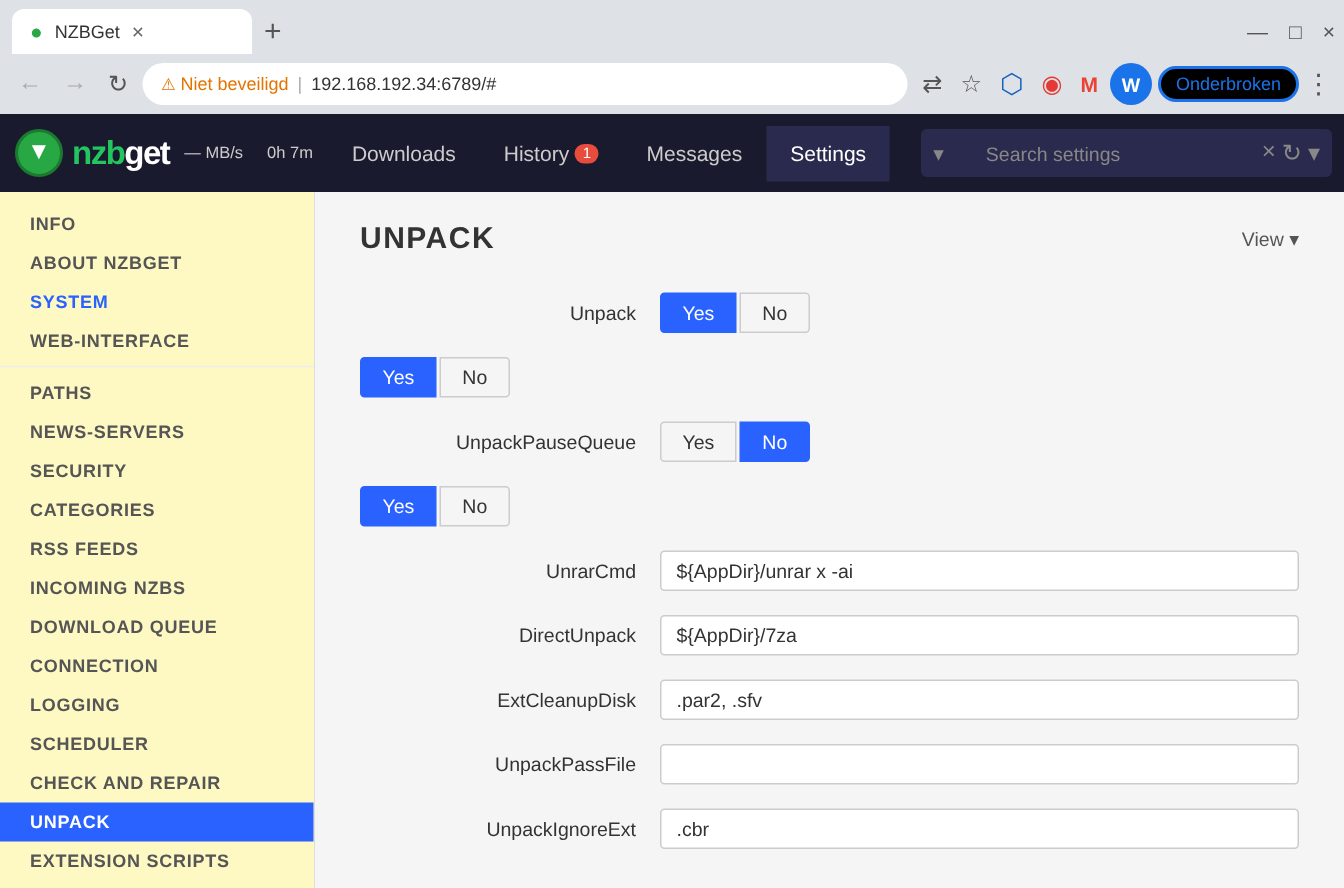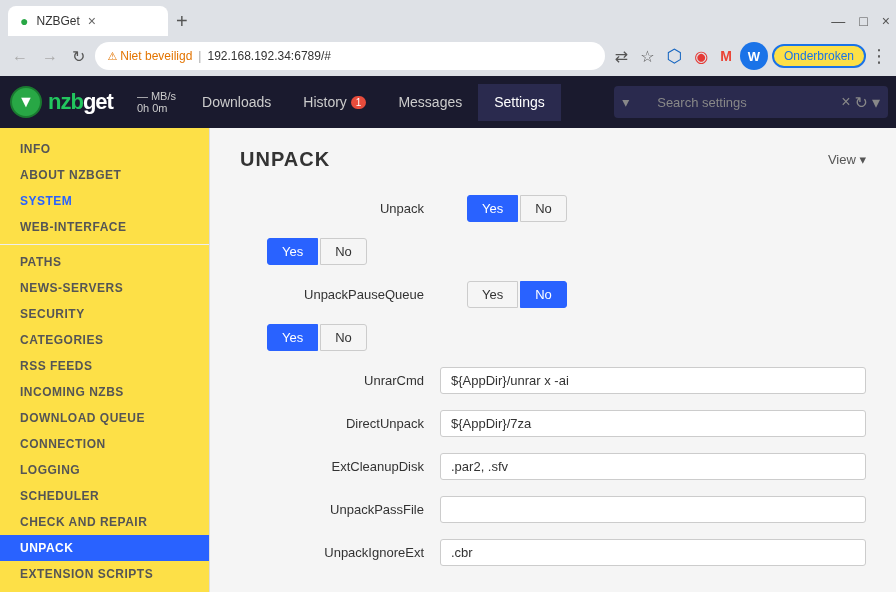--- a/index.html
+++ b/index.html
@@ -40,39 +40,39 @@
     .search-bar input::placeholder { color: #888; }
     .search-icon { color: #888; font-size: 14px; }
     .search-clear { color: #888; cursor: pointer; font-size: 16px; }
     .search-refresh { color: #888; cursor: pointer; font-size: 16px; }
     .search-menu { color: #888; cursor: pointer; font-size: 16px; }
 
     
     .main-layout { display: flex; height: calc(592px - 36px - 40px - 52px); }
 
     
-    .sidebar { width: 210px; background: #fde047; border-right: 1px solid #ddd; overflow-y: auto; padding: 8px 0; }
+    .sidebar { width: 210px; background: #fef9c3; border-right: 1px solid #ddd; overflow-y: auto; padding: 8px 0; }
     .sidebar-item { padding: 6px 20px; font-size: 12px; cursor: pointer; color: #555; font-weight: bold; letter-spacing: 0.5px; }
     .sidebar-item.active { background: #2962ff; color: #fff; }
     .sidebar-divider { height: 1px; background: #eee; margin: 4px 0; }
 
     
     .content { flex: 1; background: #f5f5f5; overflow-y: auto; padding: 20px 30px; }
     .content-header { display: flex; justify-content: space-between; align-items: center; margin-bottom: 24px; }
     .content-title { font-size: 20px; font-weight: bold; color: #333; letter-spacing: 1px; }
     .view-btn { color: #555; font-size: 13px; cursor: pointer; display: flex; align-items: center; gap: 2px; }
 
     
     .form-row { display: flex; align-items: center; margin-bottom: 16px; }
     .form-label { width: 200px; text-align: right; padding-right: 16px; font-size: 13px; color: #333; flex-shrink: 0; }
     .form-control { flex: 1; }
     .btn-group { display: flex; gap: 2px; }
     .btn-toggle { padding: 5px 14px; font-size: 13px; border: 1px solid #ccc; cursor: pointer; background: #f5f5f5; color: #333; }
     .btn-toggle.active { background: #2962ff; color: #fff; border-color: #2962ff; }
-    .btn-toggle:first-child { border-radius: 3px 0 0 3px; margin-left: 27px; }
+    .btn-toggle:first-child { border-radius: 3px 0 0 3px; }
     .btn-toggle:last-child { border-radius: 0 3px 3px 0; }
     .text-input { width: 100%; padding: 5px 10px; border: 1px solid #ccc; border-radius: 3px; font-size: 13px; background: #fff; color: #333; }
   </style>
 </head>
 <body>
 
 <div class="browser-chrome">
 
   <div class="tab-bar">
     <div style="width:8px"></div>
@@ -102,35 +102,35 @@
       <span class="url-separator">|</span>
       <span class="url-text">192.168.192.34:6789/#</span>
     </div>
     <div class="browser-actions">
       <button class="browser-action-btn">⇄</button>
       <button class="browser-action-btn">☆</button>
       <button class="browser-action-btn" style="color:#1565c0; font-size:18px;">⬡</button>
       <button class="browser-action-btn" style="color:#e53935; font-size:16px;">◉</button>
       <button class="browser-action-btn" style="color:#ea4335; font-weight:bold; font-size:14px;">M</button>
       <button class="profile-btn">W</button>
-      <button style="background:#fde047; border:2px solid #1a73e8; border-radius:16px; padding:3px 10px; color:#1a73e8; font-size:12px; cursor:pointer;">Onderbroken</button>
+      <button style="background:#000000; border:2px solid #1a73e8; border-radius:16px; padding:3px 10px; color:#1a73e8; font-size:12px; cursor:pointer;">Onderbroken</button>
       <button class="more-btn">⋮</button>
     </div>
   </div>
 </div>
 
 <div class="app-header">
   <div class="logo">
     <div class="logo-icon">▼</div>
     <div class="logo-text">
       <span class="nzb" style="color:#22c55e;">nzb</span><span style="color:#fff;">get</span>
     </div>
-    <div style="margin-left:18px; color:#aaa; font-size:11px; display:flex; flex-direction:column;">
+    <div style="margin-left:4px; color:#aaa; font-size:11px; display:flex; flex-direction:row;gap:16px;">
       <span style="color:#ccc;">— MB/s</span>
-      <span style="color:#ccc;">0h 0m</span>
+      <span style="color:#ccc;">0h 7m</span>
     </div>
   </div>
 
   <nav class="nav-tabs">
     <a class="nav-tab">
       <span>Downloads</span>
     </a>
     <a class="nav-tab">
       <span>History</span>
       <span class="badge">1</span>

